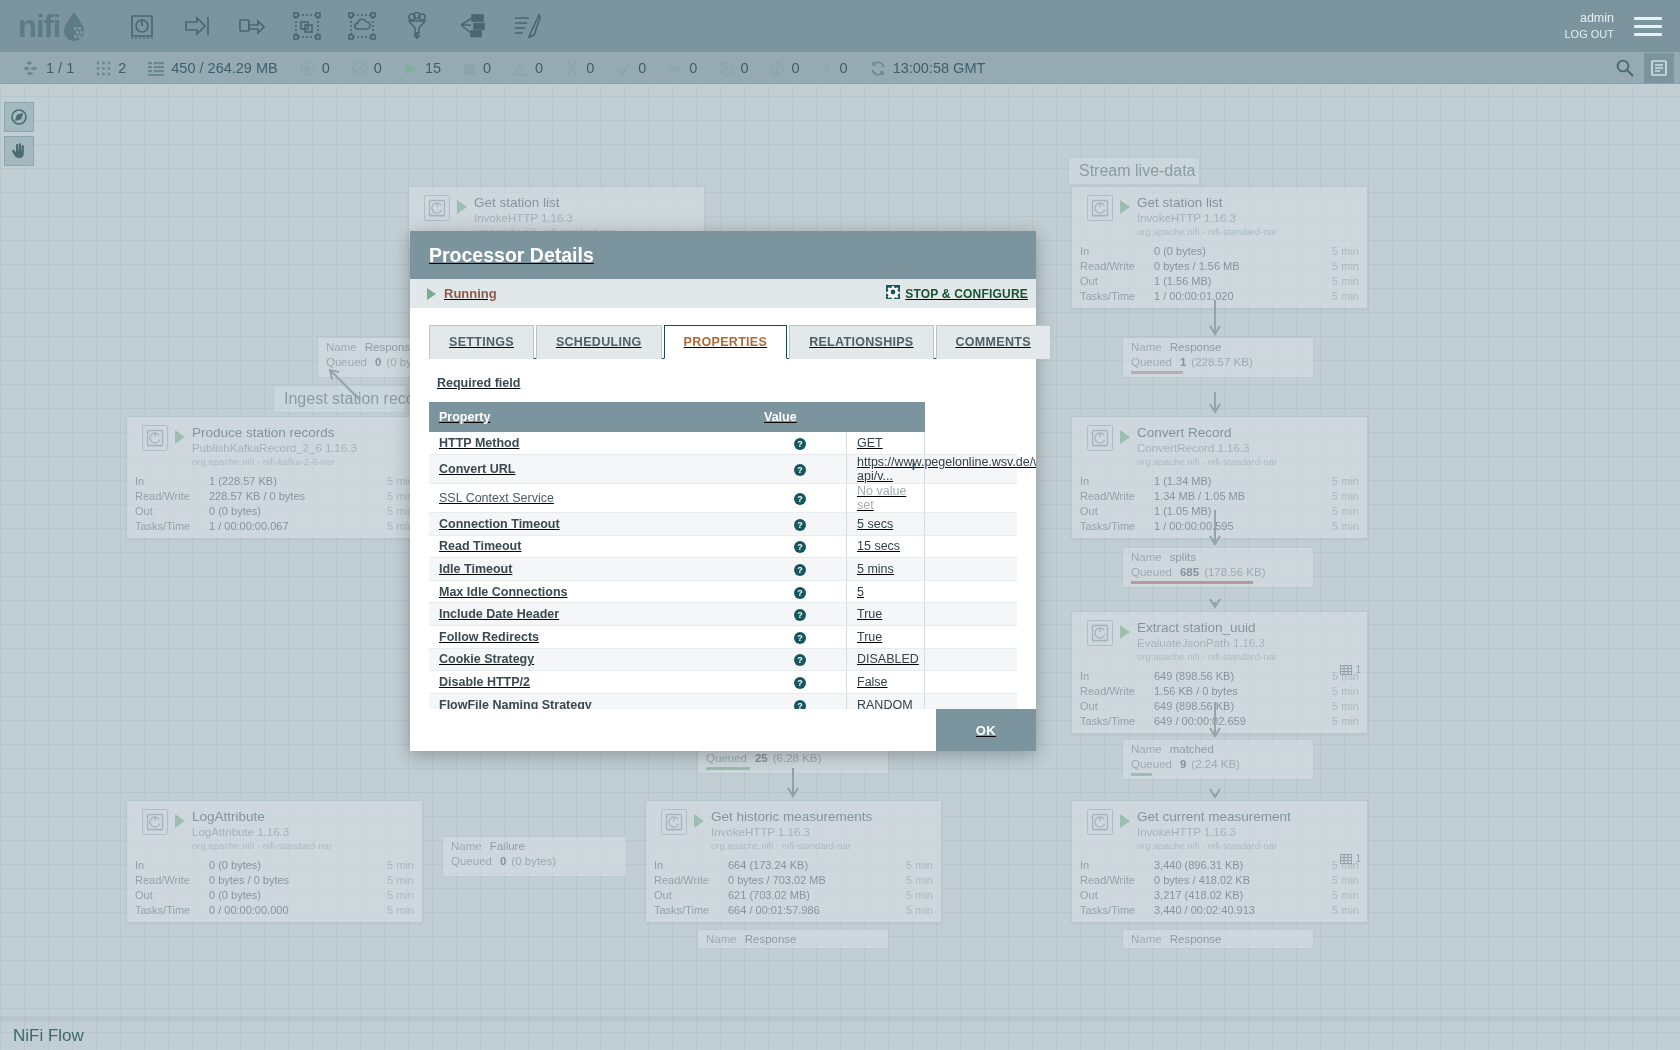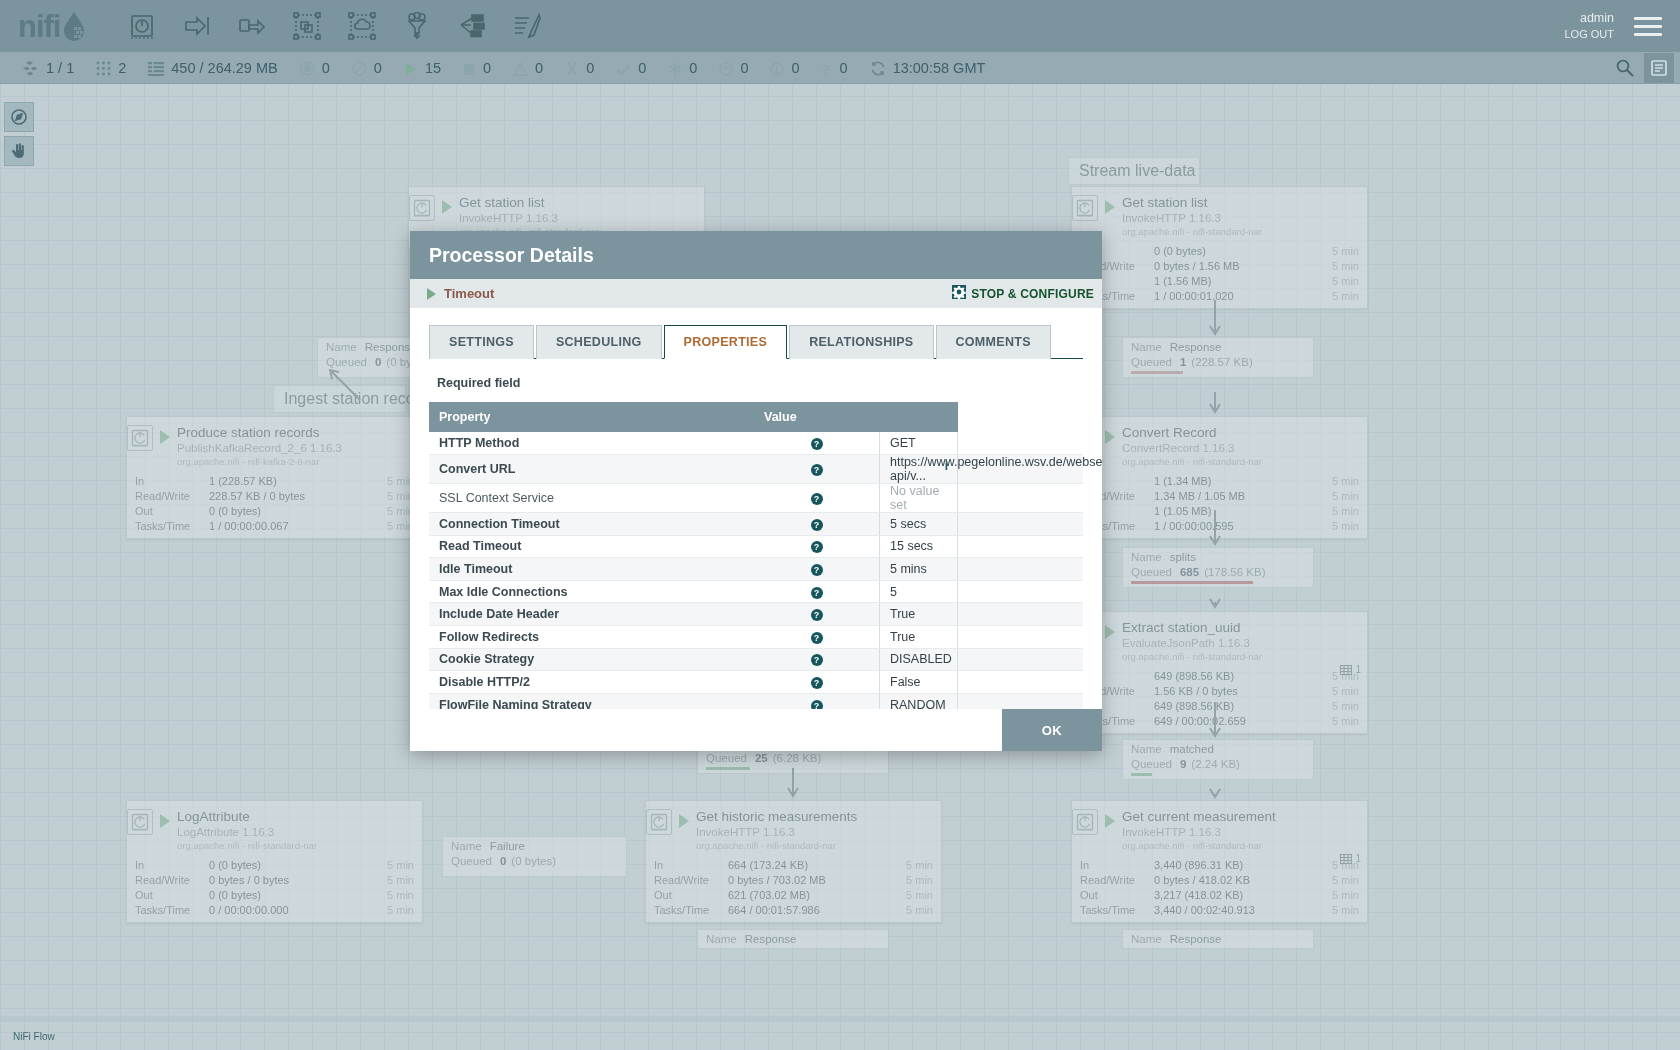--- a/index.html
+++ b/index.html
@@ -60,21 +60,21 @@
   .pal-btn {
     width:30px;height:30px;background:#a3b8bf;border:1px solid #8ea6ae;
     display:flex;align-items:center;justify-content:center;margin-bottom:4px;cursor:pointer;
   }
 
   
   .proc {
     position:absolute; background:#dbe3e6; border:1px solid #b4c3c8;
     font-size:12px; color:#5d6e73; box-shadow:0 1px 2px rgba(0,0,0,0.12);
   }
-  .proc-head { display:flex; padding:8px 8px 4px 0; gap:7px; }
+  .proc-head { display:flex; padding:8px 8px 4px 15px; gap:7px; }
   .proc-icon {
     width:26px;height:26px;border:1px solid #9fb0b6;border-radius:2px;
     display:flex;align-items:center;justify-content:center;flex:0 0 auto;
     background:#dbe3e6;
   }
   .run-arrow { width:0;height:0;border-left:10px solid #7fae93;border-top:7px solid transparent;border-bottom:7px solid transparent;margin-top:5px; }
   .proc-titles { min-width:0; }
   .proc-name { font-size:13.5px; color:#4e6068; line-height:1.2; white-space:nowrap; }
   .proc-type { font-size:11.5px; color:#8a9aa0; line-height:1.25; }
   .proc-bundle { font-size:9.5px; color:#9aa9af; line-height:1.3; }
@@ -95,24 +95,24 @@
   .conn-bar { height:3px; margin-top:3px; }
 
   .grp-label {
     position:absolute; background:#d6dfe2;border:1px solid #b8c5ca;
     font-size:16px;color:#5d6e73;padding:4px 10px;white-space:nowrap;
   }
 
   
   #modal-backdrop { position:absolute; inset:0; z-index:40; }
   #modal {
-    position:absolute; left:410px; top:231px; width:692px; height:520px;
+    position:absolute; left:410px; top:231px; width:626px; height:520px;
     background:#ffffff; z-index:50;
     box-shadow:0 4px 18px rgba(0,0,0,0.28);
-    display:flex; flex-direction:column;
+    display:flex; flex-direction:column;text-decoration:underline;
   }
   .modal-title-bar { background:#7b949d; height:48px; display:flex; align-items:center; padding:0 0 0 19px; }
   .modal-title { color:#ffffff; font-size:19.5px; font-weight:700; }
   .modal-status-bar {
     height:30px;background:#e2e7ea;display:flex;align-items:center;padding:0 8px 0 17px;
     border-bottom:1px solid #ffffff;
   }
   .status-left { display:flex;align-items:center;gap:8px; }
   .status-arrow { width:0;height:0;border-left:9px solid #79ab8f;border-top:6.5px solid transparent;border-bottom:6.5px solid transparent; }
   .status-text { color:#8b5a4a; font-size:13px; font-weight:700; }
@@ -163,21 +163,21 @@
   .ok-btn {
     width:100px; background:#7b949d; color:#ffffff; font-size:13px; font-weight:700;
     display:flex;align-items:center;justify-content:center; cursor:pointer;
     border:none; font-family:inherit; letter-spacing:0.4px;
   }
 
   
   #footer {
     position:absolute; left:0; bottom:0; width:1680px; height:28px;
     display:flex; align-items:center; padding-left:13px;
-    font-size:10px; color:#3f6870; z-index:28;
+    font-size:17px; color:#3f6870; z-index:28;
   }
   .hidden-scroll-mask { position:absolute; left:0; bottom:28px; width:1680px; height:6px; background:rgba(168,186,192,0.35); z-index:27;}
 </style>
 </head>
 <body>
 
 <div id="root">
 
   <div id="canvas-layer">
     <div id="canvas-content">
@@ -828,21 +828,21 @@
   <div id="modal-backdrop"></div>
 
   <div id="modal">
     <div class="modal-title-bar">
       <span class="modal-title">Processor Details</span>
     </div>
 
     <div class="modal-status-bar">
       <div class="status-left">
         <span class="status-arrow"></span>
-        <span class="status-text">Timeout</span>
+        <span class="status-text">Running</span>
       </div>
       <div class="stop-cfg">
         <span>
           <svg width="14" height="14" viewBox="0 0 14 14">
               <rect width="14" height="14" fill="#16575e"></rect>
               <g fill="#ffffff">
                 <circle cx="7" cy="7" r="2.2"></circle>
                 <path d="M6 1 h2 l.3 1.6 1.5.6 1.3-1 1.4 1.4 -1 1.3 .6 1.5 1.6.3 v2 l-1.6.3 -.6 1.5 1 1.3 -1.4 1.4 -1.3-1 -1.5.6 -.3 1.6 h-2 l-.3-1.6 -1.5-.6 -1.3 1 -1.4-1.4 1-1.3 -.6-1.5 -1.6-.3 v-2 l1.6-.3 .6-1.5 -1-1.3 1.4-1.4 1.3 1 1.5-.6 Z" fill-rule="evenodd"></path>
               </g>
               <circle cx="7" cy="7" r="2.4" fill="#16575e"></circle>

